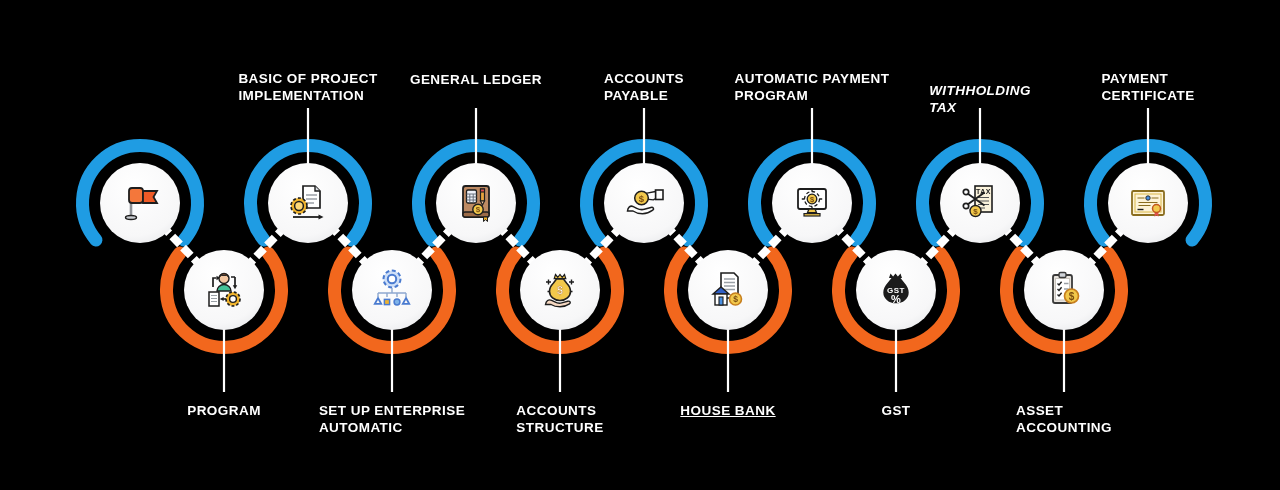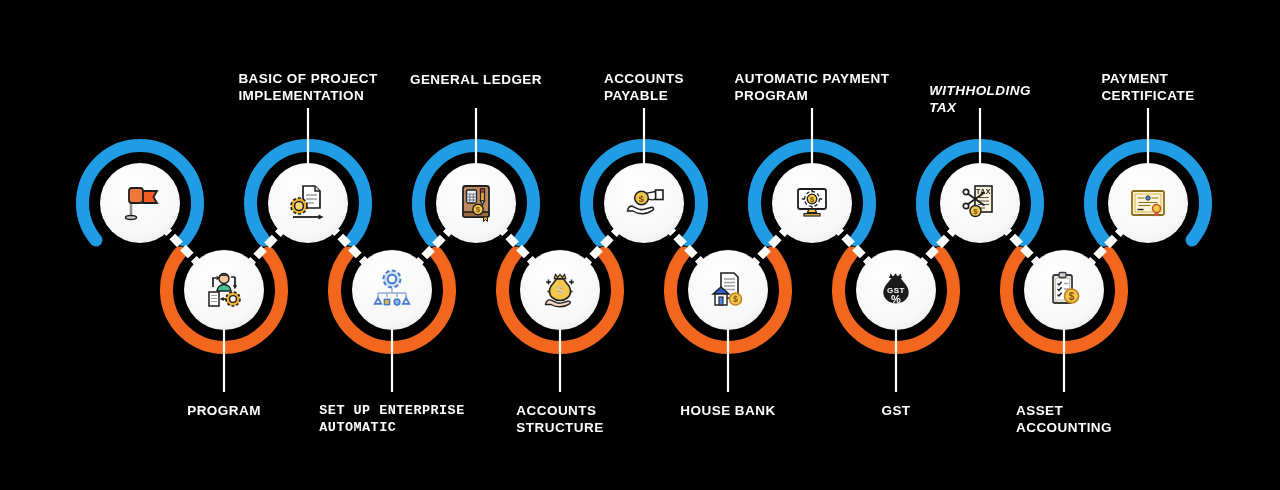--- a/index.html
+++ b/index.html
@@ -132,21 +132,21 @@
         <svg viewBox="0 0 48 48">
  <circle cx="24" cy="13" r="8.5" fill="#cfe0f8" stroke="#4A7BD0" stroke-width="2" stroke-dasharray="4 2.6"></circle>
  <circle cx="24" cy="13" r="4.2" fill="#fff" stroke="#4A7BD0" stroke-width="2"></circle>
  <path d="M24 22 v5 M10 27 h28 M10 27 v4 M19 27 v4 M29 27 v4 M38 27 v4" fill="none" stroke="#8ea8cf" stroke-width="1.4"></path>
  <path d="M10 32 l3.2 5.8 h-6.4 z" fill="none" stroke="#4A7BD0" stroke-width="1.8"></path>
  <rect x="16.4" y="33.4" width="5.2" height="5.2" fill="#F0B42E" stroke="#4A7BD0" stroke-width="1.5"></rect>
  <circle cx="29" cy="36" r="2.9" fill="#7fb3e8" stroke="#4A7BD0" stroke-width="1.5"></circle>
  <path d="M38 32 l3.2 5.8 h-6.4 z" fill="none" stroke="#4A7BD0" stroke-width="1.8"></path>
         </svg>
       </div>
-      <div class="node-label bottom" style="left: 392px; top: 402px; font-family: Liberation Mono, monospace;">
+      <div class="node-label bottom" style="left: 392px; top: 402px;">
         <div>SET UP ENTERPRISE</div>
         <div>AUTOMATIC</div>
       </div>
       <div class="node-icon" style="left: 452px; top: 179px;">
         <svg viewBox="0 0 48 48">
  <rect x="11" y="7" width="26" height="31" rx="2.5" fill="#BD8A63" stroke="#1e1e1e" stroke-width="1.8"></rect>
  <rect x="11" y="33" width="26" height="5" rx="2" fill="#9c6b47" stroke="#1e1e1e" stroke-width="1.4"></rect>
  <rect x="14.5" y="11" width="10" height="13" rx="1.5" fill="#eef2fb" stroke="#1e1e1e" stroke-width="1.3"></rect>
  <path d="M14.5 15 h10 M14.5 18 h10 M14.5 21 h10 M17.8 15 v9 M21.2 15 v9" stroke="#5b6470" stroke-width="0.9"></path>
  <rect x="28.5" y="10" width="4" height="12" fill="#e8a33d" stroke="#1e1e1e" stroke-width="1.2"></rect>
@@ -190,21 +190,21 @@
         <svg viewBox="0 0 48 48">
  <path d="M17 7 h13 l4 4 v21 H17 z" fill="#fff" stroke="#1e1e1e" stroke-width="1.6"></path>
  <path d="M20 13 h11 M20 16.5 h11 M20 20 h11 M20 23.5 h11" stroke="#9aa0a6" stroke-width="1.4"></path>
  <path d="M9 28 l8 -7 8 7 z" fill="#2F5FC7" stroke="#1e1e1e" stroke-width="1.4"></path>
  <rect x="11" y="28" width="12" height="11" fill="#fff" stroke="#1e1e1e" stroke-width="1.4"></rect>
  <rect x="15" y="31" width="4" height="8" fill="#4a90e2" stroke="#1e1e1e" stroke-width="1.1"></rect>
  <circle cx="31.5" cy="33" r="6" fill="#F2C84B" stroke="#c77f1e" stroke-width="1.6"></circle>
  <text x="31.5" y="36.2" font-size="8.5" fill="#7a4e12" font-family="Liberation Sans,sans-serif" font-weight="bold" text-anchor="middle">$</text>
         </svg>
       </div>
-      <div class="node-label bottom" style="left: 728px; top: 402px;">
+      <div class="node-label bottom" style="left: 728px; top: 402px; text-decoration: underline;">
         <div>HOUSE BANK</div>
       </div>
       <div class="node-icon" style="left: 788px; top: 179px;">
         <svg viewBox="0 0 48 48">
  <rect x="10" y="10" width="28" height="20" rx="2" fill="#fff" stroke="#1e1e1e" stroke-width="1.8"></rect>
  <path d="M21 30 l-1.5 3.6 h9 L27 30 z" fill="#F2C84B" stroke="#1e1e1e" stroke-width="1.3"></path>
  <rect x="16" y="34.6" width="16" height="2.4" fill="#F2C84B" stroke="#1e1e1e" stroke-width="1.2"></rect>
  <circle cx="24" cy="20" r="7.5" fill="none" stroke="#1e1e1e" stroke-width="1.3" stroke-dasharray="3.4 2.4"></circle>
  <path d="M24 9.8 v2.8 M24 27.4 v2.8 M13.8 20 h2.8 M31.4 20 h2.8" stroke="#1e1e1e" stroke-width="1.3"></path>
  <circle cx="24" cy="20" r="4.8" fill="#F2C84B" stroke="#1e1e1e" stroke-width="1.3"></circle>

